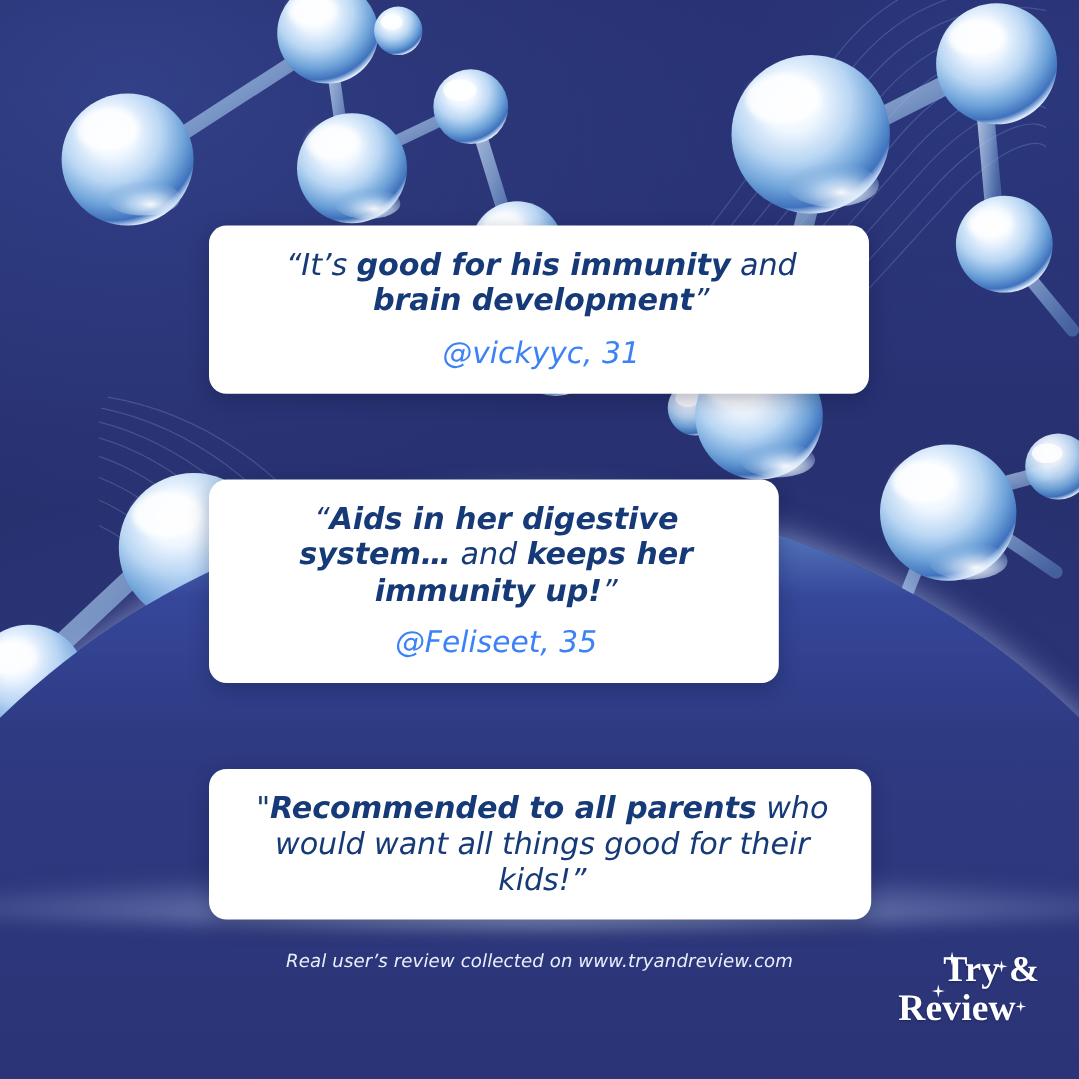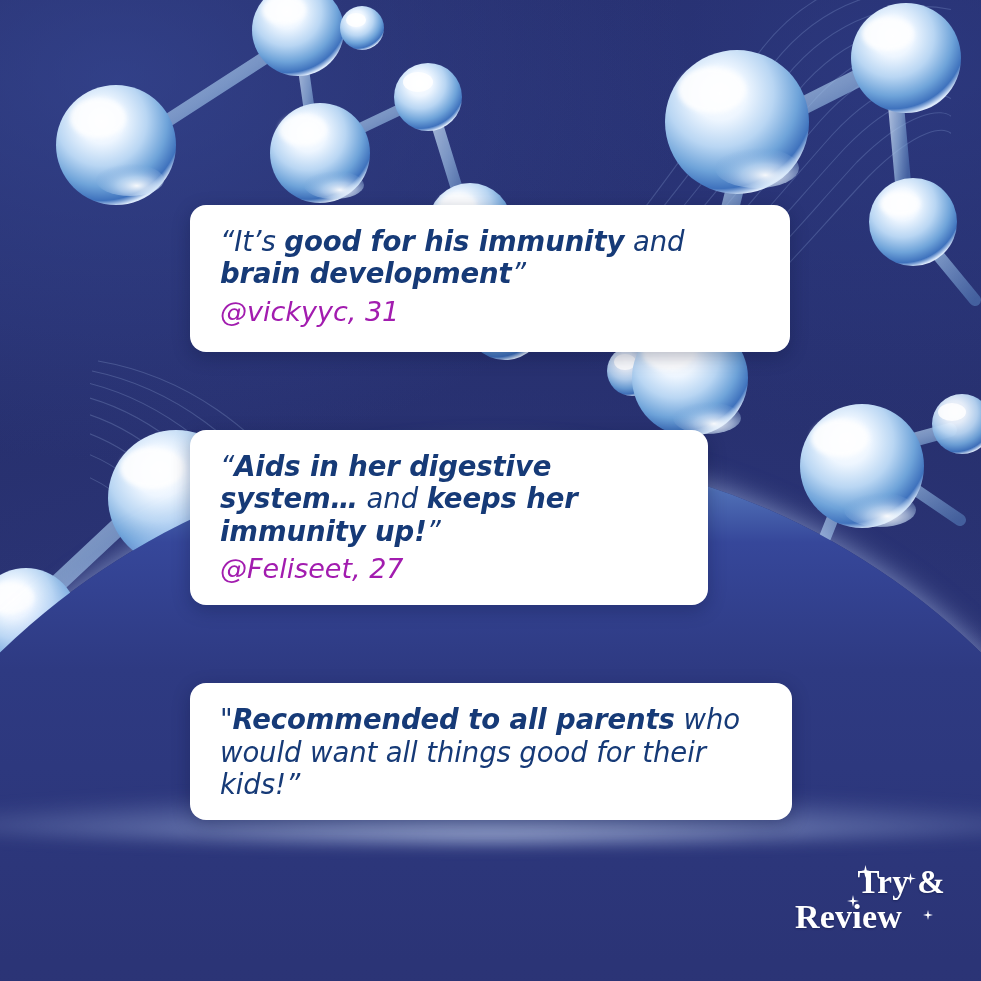--- a/index.html
+++ b/index.html
@@ -65,20 +65,21 @@
   
   .mol { position: absolute; inset: 0; }
   .mol svg { display: block; width: 981px; height: 981px; }
 
   
   .cards {
     position: absolute;
     left: 190px;
     top: 205px;
     width: 602px;
+    text-align: center;
   }
   .card {
     background: #ffffff;
     border-radius: 16px;
     box-shadow: 0 5px 18px rgba(10,18,52,0.30);
     padding: 20px 26px 20px 30px;
   }
   .card + .card { margin-top: 78px; }
   .card.c1 { width: 600px; min-height: 147px; }
   .card.c2 { width: 518px; min-height: 140px; }
@@ -88,22 +89,22 @@
     margin: 0;
     color: #163a77;
     font-family: "DejaVu Sans", sans-serif;
     font-style: italic;
     font-size: 27.5px;
     line-height: 1.18;
     letter-spacing: -0.1px;
   }
   .quote b { font-weight: 700; }
   .handle {
-    margin: 6px 0 0 0;
-    color: #a21caf;
+    margin: 16px 0 0 0;
+    color: #3b82f6;
     font-family: "DejaVu Sans", sans-serif;
     font-style: italic;
     font-weight: 400;
     font-size: 27px;
     line-height: 1.18;
   }
 
   
   .footer-note {
     position: absolute;
@@ -131,21 +132,21 @@
     font-weight: 700;
     font-size: 33px;
     line-height: 0.95;
     letter-spacing: .2px;
     text-align: left;
     white-space: nowrap;
     position: relative;
     text-shadow: 0 1px 2px rgba(12,20,60,0.45);
   }
   .logo-line.l1 { padding-left: 16px; text-align: right; }
-  .logo-line.l2 { font-size: 34px; margin-top: 3px; }
+  .logo-line.l2 { font-size: 34px; margin-top: 3px; text-align: center; }
 
   .spark {
     position: absolute;
     display: block;
     pointer-events: none;
   }
   .spark svg { display:block; }
   .sp-a { top: -2px;  left: 64px; }
   .sp-b { top: 6px;   left: 110px; }
   .sp-c { top: -6px;  left: 52px; }
@@ -375,29 +376,30 @@
 
   <div class="cards">
 
     <div class="card c1">
       <p class="quote"><span>“It’s </span><b>good for his immunity</b><span> and </span><b>brain development</b><span>”</span></p>
       <p class="handle">@vickyyc, 31</p>
     </div>
 
     <div class="card c2">
       <p class="quote"><span>“</span><b>Aids in her digestive system…</b><span> and </span><b>keeps her immunity up!</b><span>”</span></p>
-      <p class="handle">@Feliseet, 27</p>
+      <p class="handle">@Feliseet, 35</p>
     </div>
 
     <div class="card c3">
       <p class="quote"><span>"</span><b>Recommended to all parents</b><span> who would want all things good for their kids!</span><b></b><span>”</span></p>
     </div>
 
   </div>
 
+  <div class="footer-note">Real user’s review collected on www.tryandreview.com</div>
 
   <div class="logo">
     <div class="logo-line l1">
       <span>Try&nbsp;&amp;</span>
       <span class="spark sp-a">
         <svg width="13" height="13" viewBox="0 0 13 13">
             <path d="M6.5 0 L7.7 5.3 L13 6.5 L7.7 7.7 L6.5 13 L5.3 7.7 L0 6.5 L5.3 5.3 Z" fill="#ffffff"></path>
           </svg>
       </span>
       <span class="spark sp-b">

